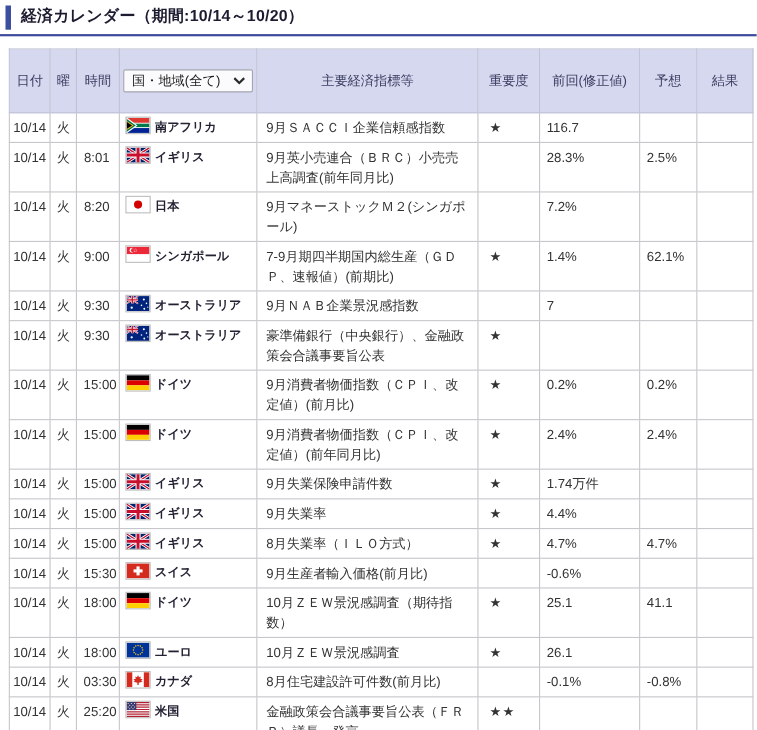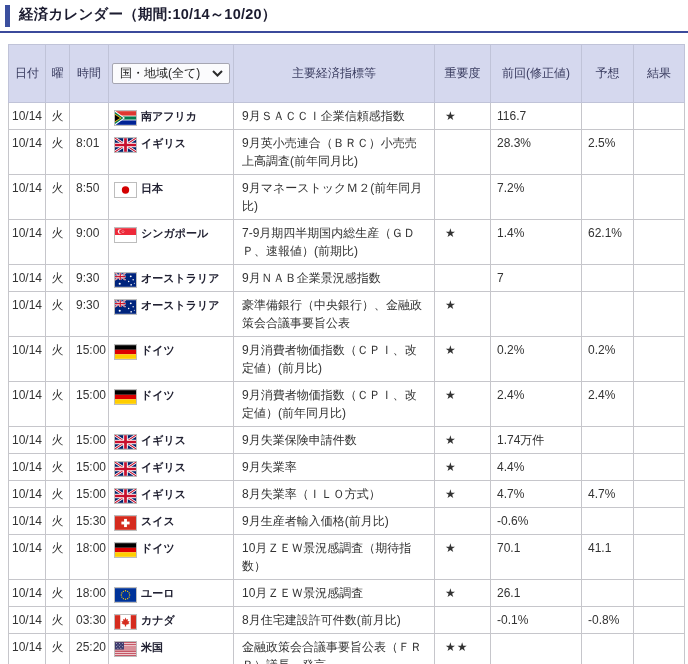--- a/index.html
+++ b/index.html
@@ -28,24 +28,24 @@
   col.c-previous{width:91px}col.c-forecast{width:52px}col.c-result{width:51px}
   th,td{border:1px solid var(--c-border);font-size:12px;vertical-align:top;}
   thead th{
     background:var(--c-header-bg);color:var(--c-header-text);font-weight:normal;
     padding:5px 1px;text-align:center;height:27px;vertical-align:middle;
     border-color:#c0c3d8;
   }
   td{padding:4px 6px;line-height:18px;height:18px;color:var(--c-text);}
   td.cell-date{text-align:center;padding-left:1px;padding-right:1px;}
   td.cell-day{text-align:center;padding-left:1px;padding-right:1px;}
-  td.cell-time{text-align:left;padding-right:8px;}
+  td.cell-time{text-align:center;padding-right:8px;}
   td.cell-importance{padding-left:10px;letter-spacing:1px;font-size:12px;}
   td.cell-indicator{padding-left:8px;}
-  .country-wrap{display:flex;align-items:flex-end;gap:5px;}
+  .country-wrap{display:flex;align-items:flex-start;gap:5px;}
   .flag{line-height:0;flex:0 0 auto;}
   .flag svg{display:block;outline:1px solid #bdbdbd;}
   .country-name{font-weight:bold;font-size:11px;color:#222233;white-space:nowrap;}
   
   .region-select{
     display:flex;align-items:center;justify-content:space-between;
     width:118px;height:21px;margin:13px auto;padding:0 6px 0 7px;
     background:#fbfbfd;border:1px solid #a6a6b2;border-radius:2px;
     font-size:12px;color:#1d1d1d;cursor:default;
   }
@@ -143,33 +143,33 @@
     </td>
     <td class="cell-indicator">9月英小売連合（ＢＲＣ）小売売上高調査(前年同月比)</td>
     <td class="cell-importance"></td>
     <td class="cell-previous">28.3%</td>
     <td class="cell-forecast">2.5%</td>
     <td class="cell-result"></td>
   </tr>
       <tr>
     <td class="cell-date">10/14</td>
     <td class="cell-day">火</td>
-    <td class="cell-time">8:50</td>
+    <td class="cell-time">8:20</td>
     <td class="cell-country">
       <div class="country-wrap">
         <span class="flag">
               <svg width="21" height="14" viewBox="0 0 20 13">
                 <rect width="20" height="13" fill="#fff"></rect>
                 <circle cx="10" cy="6.5" r="3.5" fill="#d30000"></circle>
               </svg>
             </span>
         <span class="country-name">日本</span>
       </div>
     </td>
-    <td class="cell-indicator">9月マネーストックＭ２(前年同月比)</td>
+    <td class="cell-indicator">9月マネーストックＭ２(シンガポール)</td>
     <td class="cell-importance"></td>
     <td class="cell-previous">7.2%</td>
     <td class="cell-forecast"></td>
     <td class="cell-result"></td>
   </tr>
       <tr>
     <td class="cell-date">10/14</td>
     <td class="cell-day">火</td>
     <td class="cell-time">9:00</td>
     <td class="cell-country">
@@ -405,21 +405,21 @@
                 <rect width="20" height="4.4" fill="#000"></rect>
                 <rect y="4.4" width="20" height="4.3" fill="#dd0000"></rect>
                 <rect y="8.7" width="20" height="4.3" fill="#ffce00"></rect>
               </svg>
             </span>
         <span class="country-name">ドイツ</span>
       </div>
     </td>
     <td class="cell-indicator">10月ＺＥＷ景況感調査（期待指数）</td>
     <td class="cell-importance">★</td>
-    <td class="cell-previous">70.1</td>
+    <td class="cell-previous">25.1</td>
     <td class="cell-forecast">41.1</td>
     <td class="cell-result"></td>
   </tr>
       <tr>
     <td class="cell-date">10/14</td>
     <td class="cell-day">火</td>
     <td class="cell-time">18:00</td>
     <td class="cell-country">
       <div class="country-wrap">
         <span class="flag">

